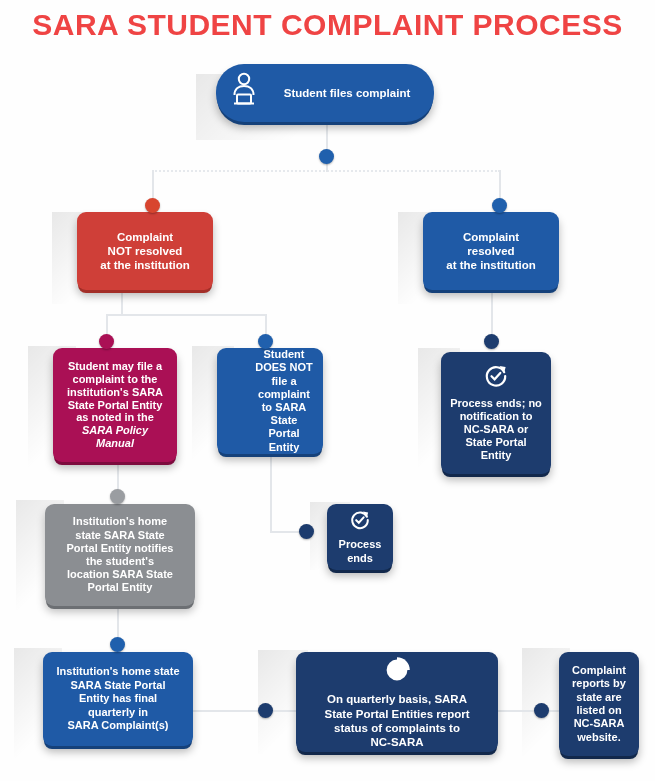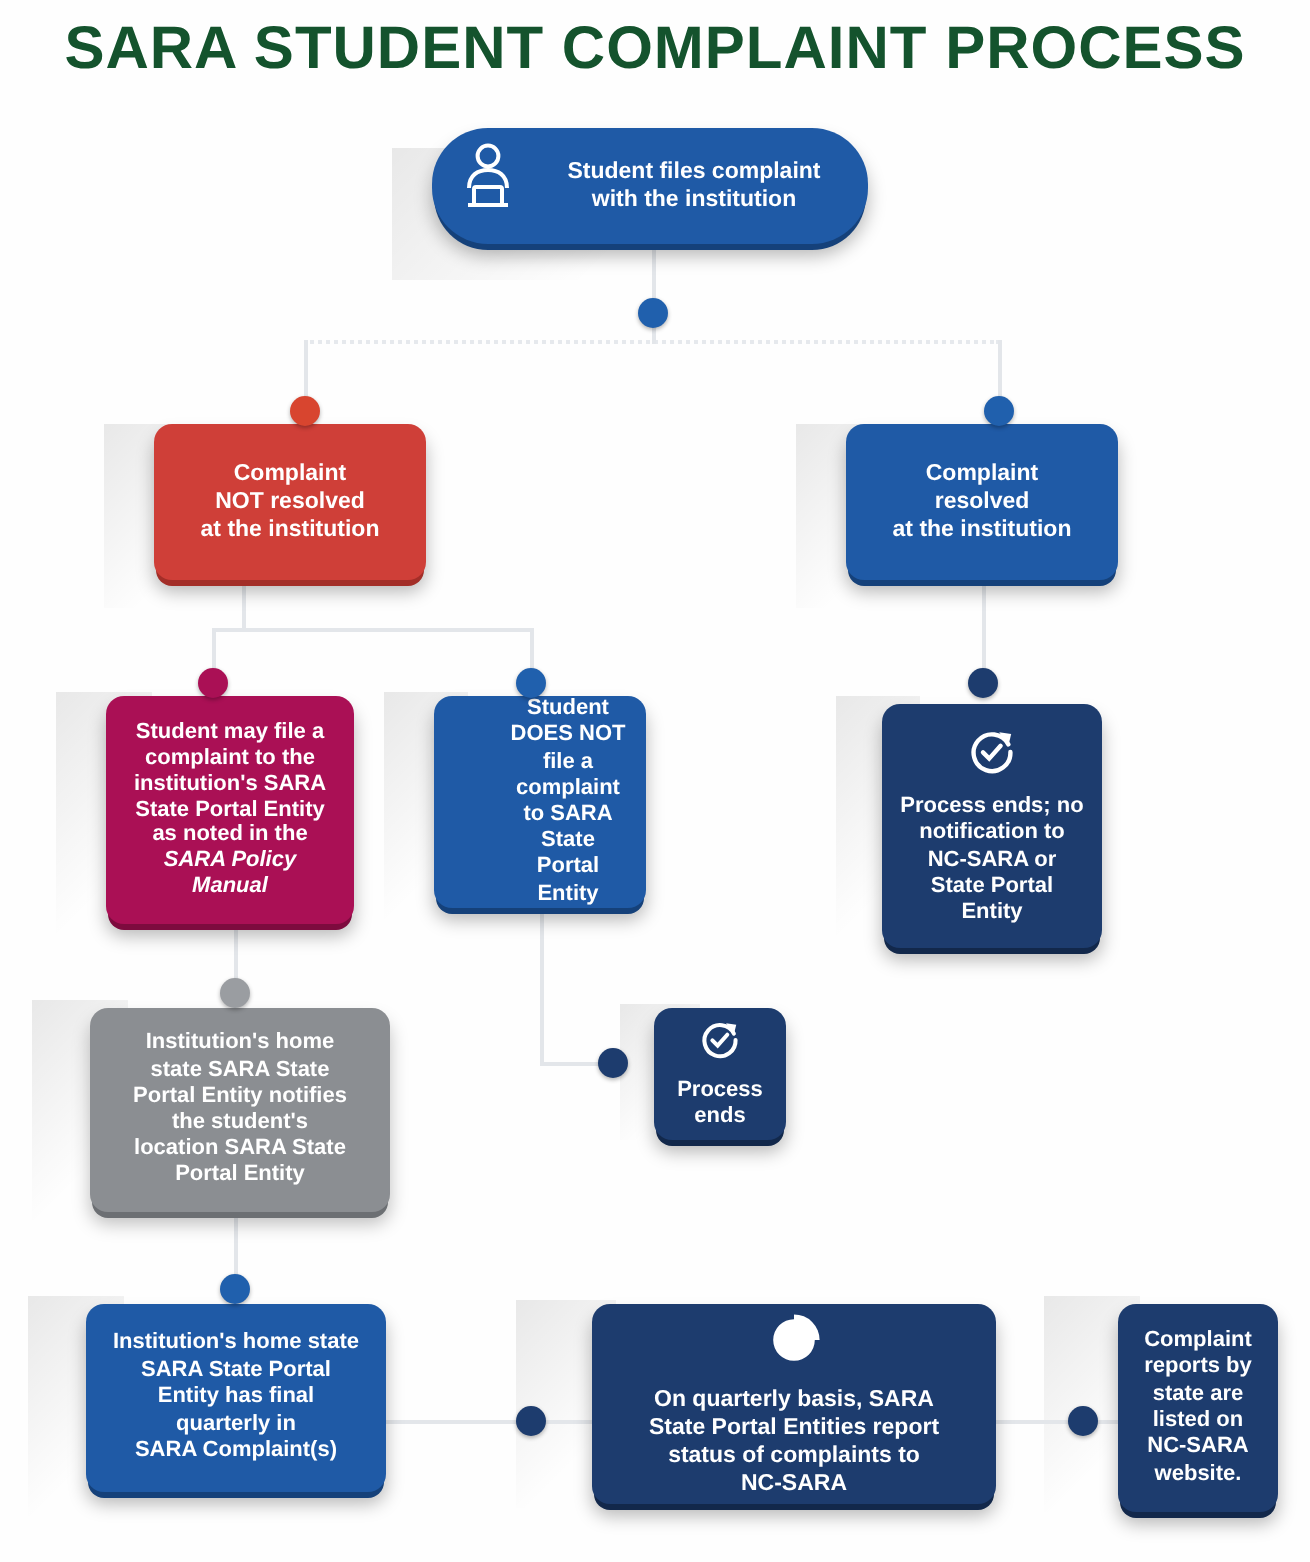--- a/index.html
+++ b/index.html
@@ -16,21 +16,21 @@
   }
 
   
   .title {
     position: absolute;
     left: 0; top: 8px; width: 655px;
     text-align: center;
     font-size: 30px;
     font-weight: 700;
     letter-spacing: 0.5px;
-    color: #14532d;
+    color: #ef4444;
     font-family: "Liberation Sans", sans-serif;
   }
 
   
   .node {
     position: absolute;
     border-radius: 9px;
     color: #ffffff;
     display: flex;
     flex-direction: column;
@@ -144,21 +144,20 @@
     <span class="icon">
       <svg width="28" height="34" viewBox="0 0 28 34" fill="none" stroke="#ffffff" stroke-width="2">
         <circle cx="14" cy="7" r="5.2"></circle>
         <path d="M4.5 23 C4.5 16.5 9 14 14 14 C19 14 23.5 16.5 23.5 23"></path>
         <rect x="7" y="22.5" width="14" height="9" rx="1"></rect>
         <path d="M4 31.5 H24"></path>
       </svg>
     </span>
     <span style="font-size:11.5px; text-align:center; flex:1;">
       <span class="txt">Student files complaint</span>
-      <span class="txt">with the institution</span>
     </span>
   </div>
 
   <div class="node c-red" style="left:77px; top:212px; width:136px; height:78px; font-size:11.5px;">
     <span class="txt">Complaint</span>
     <span class="txt">NOT resolved</span>
     <span class="txt">at the institution</span>
   </div>
 
   <div class="node c-blue" style="left:423px; top:212px; width:136px; height:78px; font-size:11.5px;">

